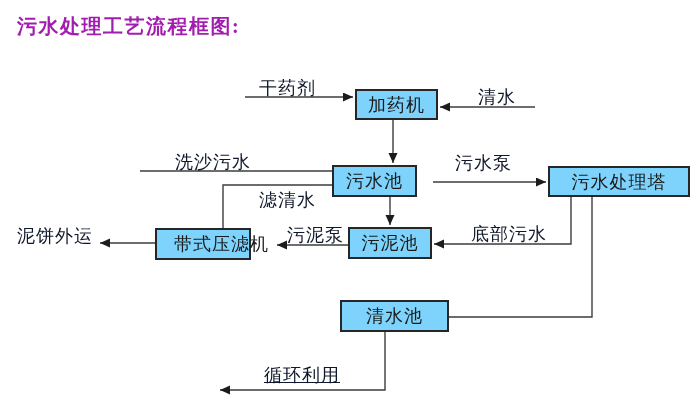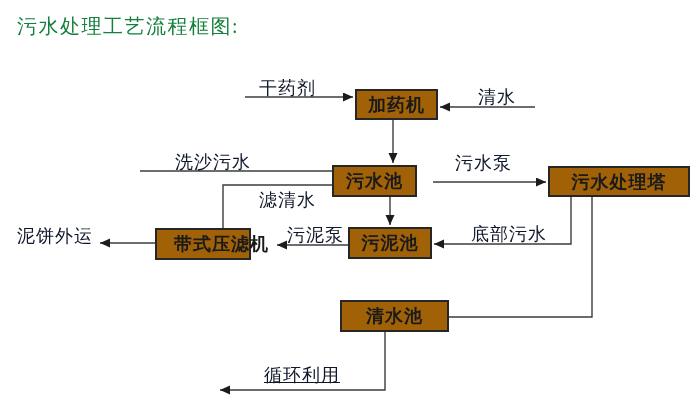--- a/index.html
+++ b/index.html
@@ -13,45 +13,44 @@
     width: 700px;
     height: 420px;
     background: #ffffff;
     overflow: hidden;
   }
   .page-title {
     position: absolute;
     left: 17px;
     top: 13px;
     font-size: 20px;
-    font-weight: normal;
-    color: #15803d;
+    font-weight: bold;
+    color: #a21caf;
     letter-spacing: 1.5px;
     white-space: nowrap;
   }
   .connector-layer {
     position: absolute;
     left: 0;
     top: 0;
     width: 700px;
     height: 420px;
   }
   .node {
     position: absolute;
     box-sizing: border-box;
     border: 2px solid #262626;
-    background: #a16207;
+    background: #7dd3fc;
     display: flex;
     align-items: center;
     justify-content: center;
     font-size: 18px;
     color: #1a1a1a;
     white-space: nowrap;
     letter-spacing: 1px;
-    font-weight: bold;
   }
   .node-dosing       { left: 355px; top:  89px; width:  83px; height: 31px; }
   .node-sewage-pool  { left: 332px; top: 165px; width:  85px; height: 32px; }
   .node-tower        { left: 548px; top: 166px; width: 142px; height: 31px; }
   .node-sludge-pool  { left: 348px; top: 227px; width:  84px; height: 32px; }
   .node-press        { left: 155px; top: 228px; width: 96px; height: 32px; padding-left: 37px; }
   .node-clear-pool   { left: 340px; top: 300px; width:  109px; height: 32px; }
   .flow-label {
     position: absolute;
     font-size: 18px;

